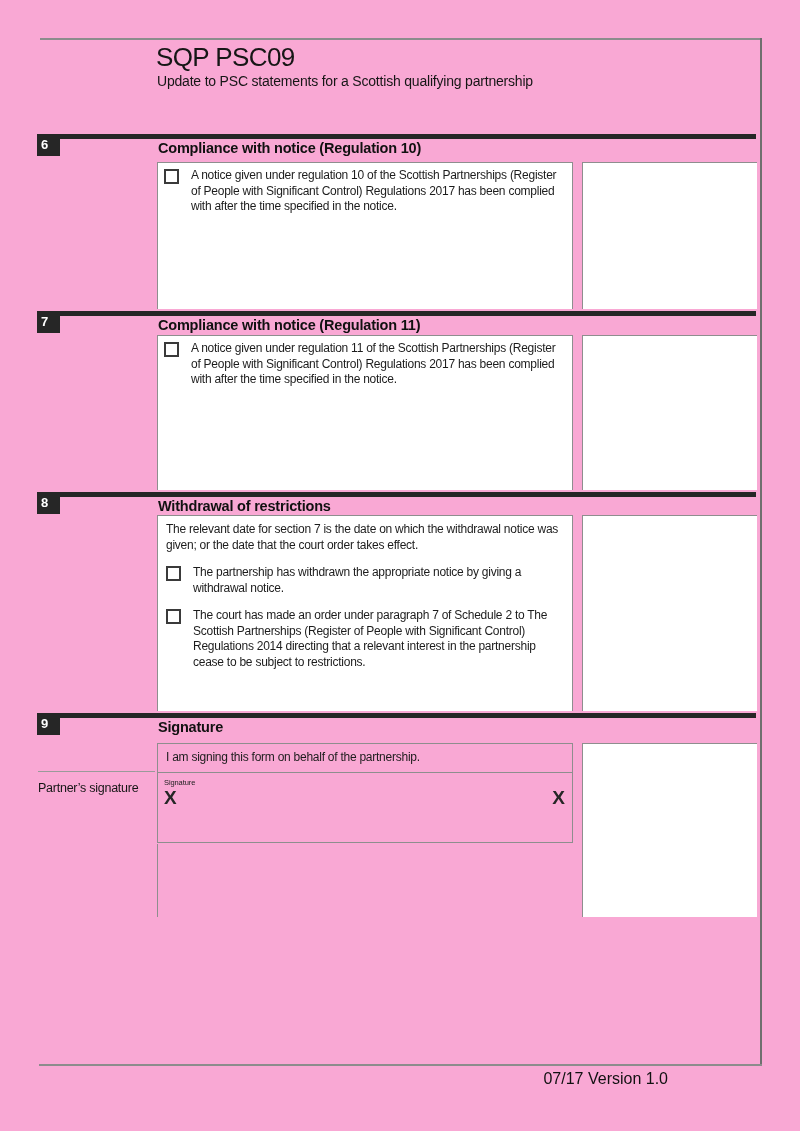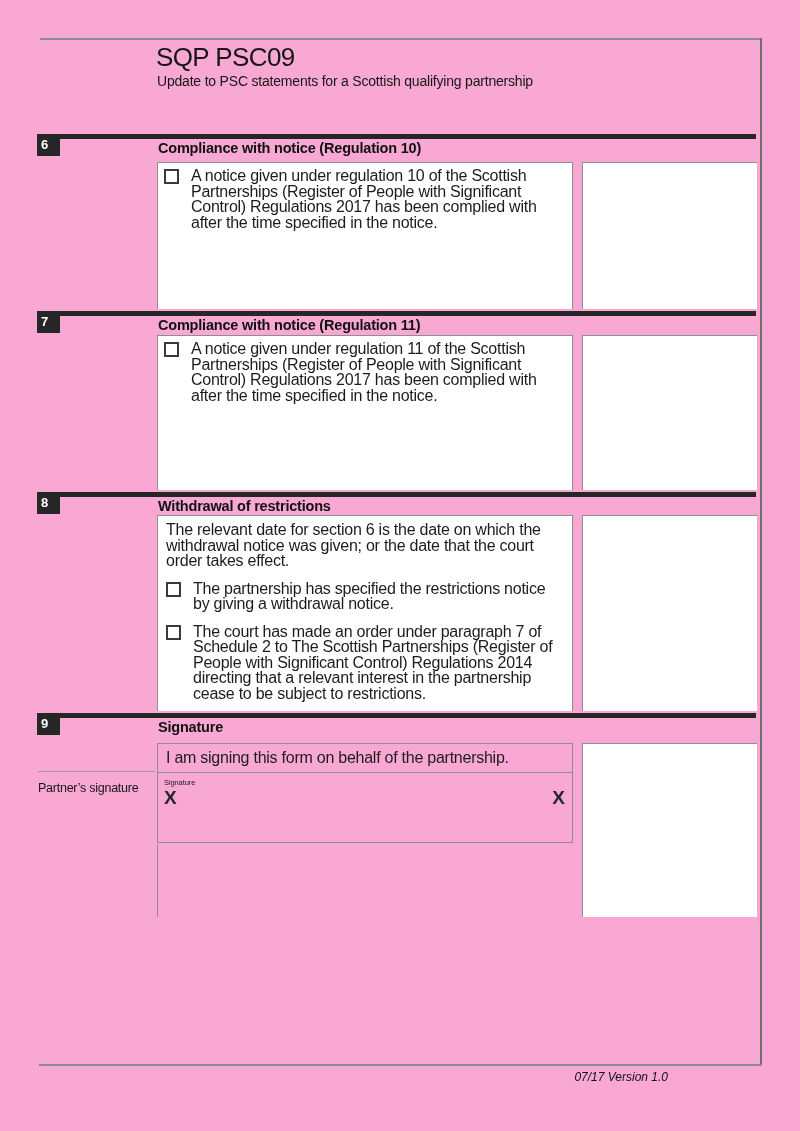--- a/index.html
+++ b/index.html
@@ -20,21 +20,21 @@
   .sec-bar  { position:absolute; left:37px; width:719px; height:5px; background:#262626; }
   .sec-num  { position:absolute; left:37px; width:19px; height:22px; background:#262626; color:#ffffff;
               font-size:13px; font-weight:bold; padding-left:4px; line-height:22px; }
   .sec-title{ position:absolute; left:158px; font-size:14.5px; font-weight:bold; letter-spacing:-0.2px; color:#111; }
 
   .main-box { position:absolute; left:157px; width:416px; box-sizing:border-box;
               border:1px solid #8e8e8e; border-bottom:none; background:#fff; }
   .side-box { position:absolute; left:582px; width:175px; box-sizing:border-box;
               border-top:1px solid #8e8e8e; border-left:1px solid #8e8e8e; background:#fff; }
 
-  .body-text { font-size:16px; line-height:15.5px; letter-spacing:-0.25px; color:#1c1c1c; }
+  .body-text { font-size:12px; line-height:15.5px; letter-spacing:-0.25px; color:#1c1c1c; }
 
   .cb-row { display:flex; align-items:flex-start; }
   .checkbox { width:11px; height:11px; border:2px solid #3a3a3a; background:#fff; flex:none; margin-top:1px; }
   .cb-label { margin-left:12px; }
 
   
   .notice-row { padding:5px 8px 0 6px; }
 
   
   .s8-inner { padding:6px 10px 0 8px; }
@@ -49,21 +49,21 @@
                    border:1px solid #8e8e8e; }
   .sig-label { position:absolute; left:6px; top:5px; font-size:7.5px; letter-spacing:-0.1px; color:#222; }
   .sig-x     { position:absolute; top:14px; font-size:19px; font-weight:bold; letter-spacing:-1px; color:#262626; }
   .sig-x.left  { left:6px; }
   .sig-x.right { right:8px; }
   .empty-box-left { position:absolute; left:157px; top:844px; width:1px; height:73px; background:#8e8e8e; }
 
   .partner-line  { position:absolute; left:38px; top:771px; width:117px; height:1px; background:#9a9a9a; }
   .partner-label { position:absolute; left:38px; top:781px; font-size:12.5px; letter-spacing:-0.25px; color:#161616; }
 
-  .footer { position:absolute; left:480px; top:1070px; width:188px; text-align:right; font-size:12px; color:#111;font-style:italic; }
+  .footer { position:absolute; left:480px; top:1070px; width:188px; text-align:right; font-size:16px; color:#111; }
 </style>
 </head>
 <body>
 
 <div class="page">
 
   <div class="topline"></div>
   <div class="rightline"></div>
   <div class="bottomline"></div>
 
@@ -90,24 +90,24 @@
       <div class="cb-label body-text" style="width:375px;">A notice given under regulation 11 of the Scottish Partnerships (Register of People with Significant Control) Regulations 2017 has been complied with after the time specified in the notice.</div>
     </div>
   </div>
   <div class="side-box" style="top:335px; height:155px;"></div>
 
   <div class="sec-bar" style="top:492px;"></div>
   <div class="sec-num" style="top:492px;">8</div>
   <div class="sec-title" style="top:498px;">Withdrawal of restrictions</div>
   <div class="main-box" style="top:515px; height:196px;">
     <div class="s8-inner">
-      <p class="body-text s8-para">The relevant date for section 6 is the date on which the withdrawal notice was given; or the date that the court order takes effect.</p>
+      <p class="body-text s8-para">The relevant date for section 7 is the date on which the withdrawal notice was given; or the date that the court order takes effect.</p>
       <div class="cb-row s8-opt">
         <div class="checkbox"></div>
-        <div class="cb-label body-text" style="width:360px;">The partnership has specified the restrictions notice by giving a withdrawal notice.</div>
+        <div class="cb-label body-text" style="width:360px;">The partnership has withdrawn the appropriate notice by giving a withdrawal notice.</div>
       </div>
       <div class="cb-row s8-opt">
         <div class="checkbox"></div>
         <div class="cb-label body-text" style="width:360px;">The court has made an order under paragraph 7 of Schedule 2 to The Scottish Partnerships (Register of People with Significant Control) Regulations 2014 directing that a relevant interest in the partnership cease to be subject to restrictions.</div>
       </div>
     </div>
   </div>
   <div class="side-box" style="top:515px; height:196px;"></div>
 
   <div class="sec-bar" style="top:713px;"></div>

